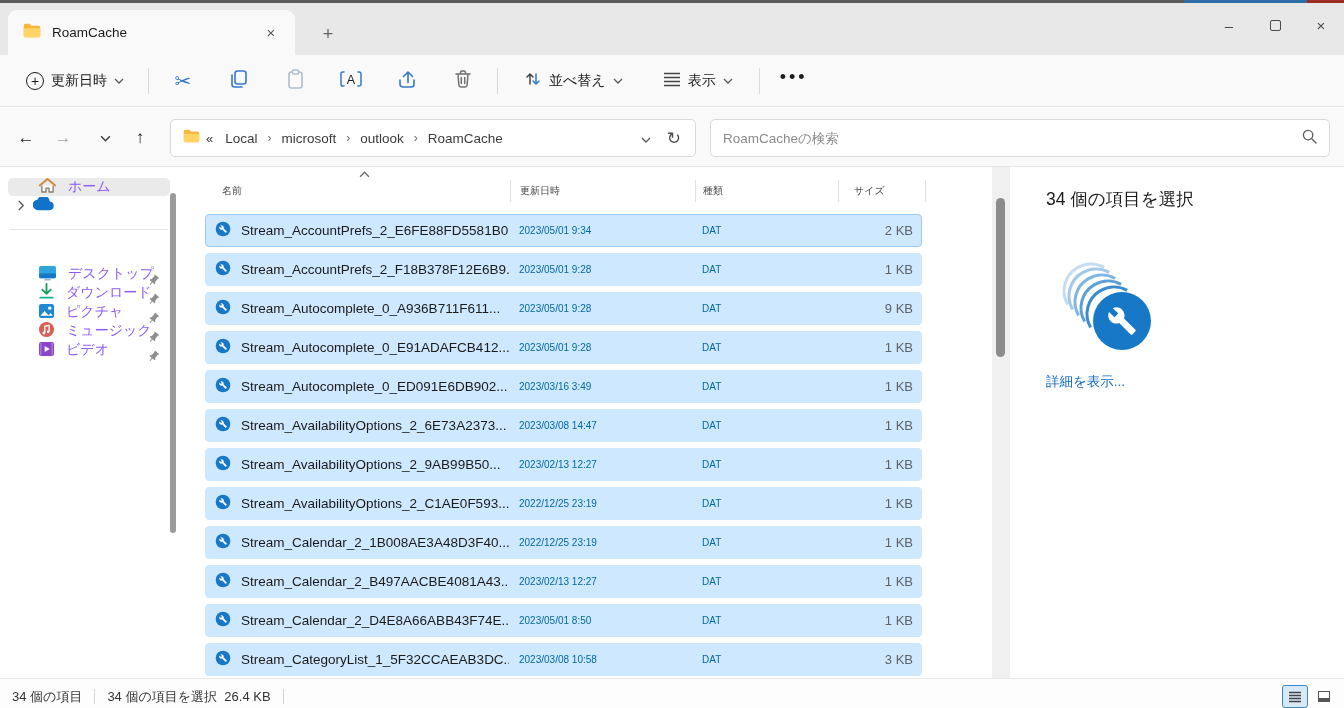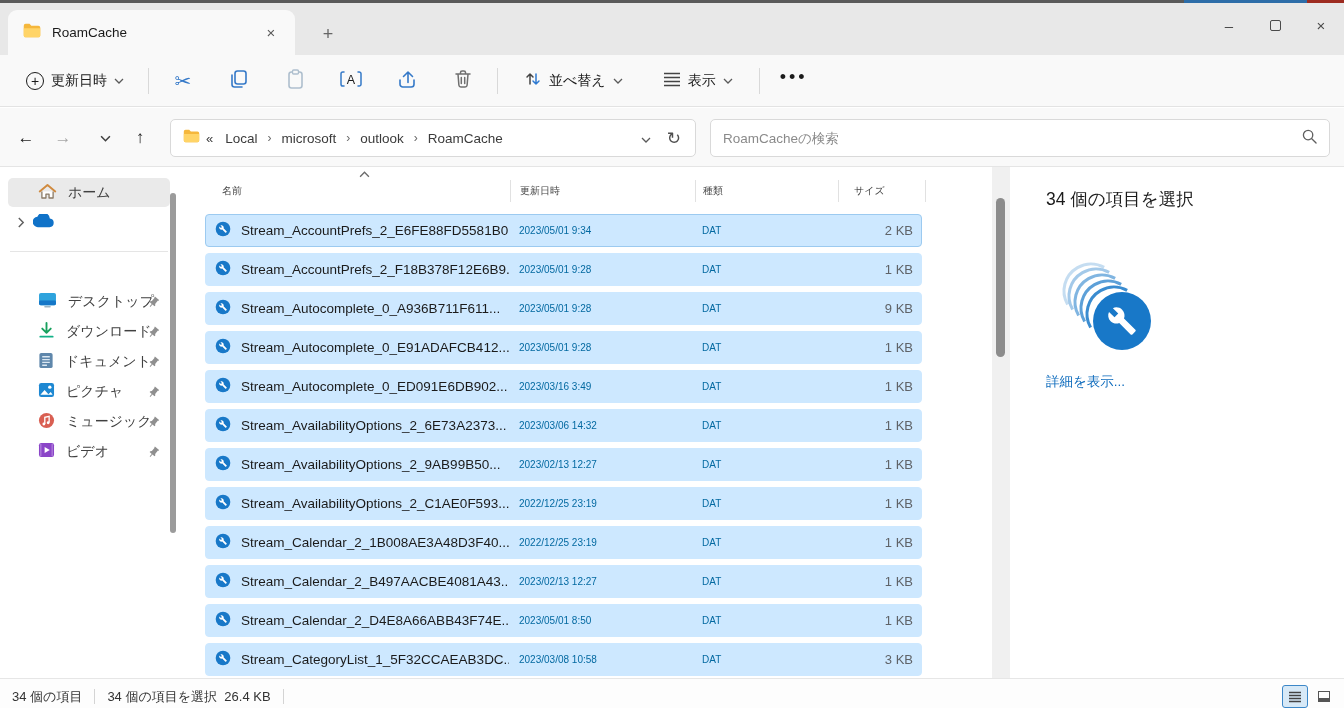--- a/index.html
+++ b/index.html
@@ -56,22 +56,22 @@
                 border-radius:5px; display:flex; align-items:center; padding:0 12px; }
   .search-box input { border:none; outline:none; flex:1; font-size:13.5px; color:#1b1b1b; background:transparent;
                       font-family:"Liberation Sans","DejaVu Sans",sans-serif; }
   .search-box input::placeholder { color:#8a8a8a; }
 
   
   .main { position:absolute; top:167px; left:0; width:100%; height:511px; background:#fff; }
 
   
   .sidebar { position:absolute; left:0; top:0; width:192px; height:100%; padding-top:10px; }
-  .side-item { position:relative; display:flex; align-items:center; height:29px; margin:1px 22px 1px 8px; border-radius:5px;
-               padding-left:30px; gap:11px; font-size:14px; color:#404040; cursor:pointer; }
+  .side-item { position:relative; display:flex; align-items:center; height:18px; margin:1px 22px 1px 8px; border-radius:5px;
+               padding-left:30px; gap:11px; font-size:14px; color:#8b5cf6; cursor:pointer; }
   .side-item.selected { background:#eaeaea; }
   .side-item .pin { position:absolute; right:10px; top:9px; }
   .side-item.onedrive { padding-left:9px; gap:8px; }
   .side-divider { height:1px; background:#e5e5e5; margin:14px 24px 16px 10px; }
   .side-group-gap { height:18px; }
   .side-scroll { position:absolute; left:170px; top:26px; width:6px; height:340px; background:#9b9b9b; border-radius:3px; cursor:pointer; }
 
   
   .filearea { position:absolute; left:205px; top:0; width:786px; height:100%; }
   .col-header { position:relative; display:grid; grid-template-columns:305px 185px 143px 87px; height:36px; margin-top:6px;
@@ -296,30 +296,20 @@
         <span><svg width="17" height="17" viewBox="0 0 18 18">
               <path d="M9 1v10M4.5 7L9 11.5 13.5 7" fill="none" stroke="#18a05e" stroke-width="2" stroke-linecap="round" stroke-linejoin="round"></path>
               <path d="M2.5 15.5h13" stroke="#13b187" stroke-width="2" stroke-linecap="round"></path>
             </svg></span>
         <span>ダウンロード</span>
         <span class="pin"><svg width="13" height="13" viewBox="0 0 24 24">
               <path d="M16 12V4h1V2H7v2h1v8l-2 2v2h5.2v6h1.6v-6H18v-2l-2-2z" fill="#8f8f8f" transform="rotate(40 12 12)"></path>
             </svg></span>
       </div>
       <div class="side-item">
-        <span><svg width="16" height="17" viewBox="0 0 16 18">
-              <rect x="1" y="1" width="14" height="16" rx="2" fill="#5f87ab"></rect>
-              <path d="M4 5h8M4 8h8M4 11h8M4 14h5" stroke="#dce8f2" stroke-width="1.4"></path>
-            </svg></span>
-        <span>ドキュメント</span>
-        <span class="pin"><svg width="13" height="13" viewBox="0 0 24 24">
-              <path d="M16 12V4h1V2H7v2h1v8l-2 2v2h5.2v6h1.6v-6H18v-2l-2-2z" fill="#8f8f8f" transform="rotate(40 12 12)"></path>
-            </svg></span>
-      </div>
-      <div class="side-item">
         <span><svg width="17" height="16" viewBox="0 0 18 17">
               <rect x="1" y="1" width="16" height="15" rx="2.5" fill="#1e88d2"></rect>
               <circle cx="12.5" cy="5.5" r="1.8" fill="#fff"></circle>
               <path d="M2.5 13.5l4.5-5 4 4.5 2.5-2.5 2 3z" fill="#fff"></path>
             </svg></span>
         <span>ピクチャ</span>
         <span class="pin"><svg width="13" height="13" viewBox="0 0 24 24">
               <path d="M16 12V4h1V2H7v2h1v8l-2 2v2h5.2v6h1.6v-6H18v-2l-2-2z" fill="#8f8f8f" transform="rotate(40 12 12)"></path>
             </svg></span>
       </div>
@@ -442,21 +432,21 @@
   <div class="row selected">
     <span class="cell-name">
       <span><svg width="16" height="16" viewBox="0 0 24 24">
                   <circle cx="12" cy="12" r="11" fill="#1878c8"></circle>
                   <g transform="translate(5.8,5.8) scale(0.52)">
                     <path d="M22.7 19l-9.1-9.1c.9-2.3.4-5-1.5-6.9-2-2-5-2.4-7.4-1.3L9 6 6 9 1.6 4.7C.4 7.1.9 10.1 2.9 12.1c1.9 1.9 4.6 2.4 6.9 1.5l9.1 9.1c.4.4 1 .4 1.4 0l2.3-2.3c.5-.4.5-1.1.1-1.4z" fill="#fff"></path>
                   </g>
                 </svg></span>
       <span>Stream_AvailabilityOptions_2_6E73A2373...</span>
     </span>
-    <span class="cell-date">2023/03/06 14:32</span>
+    <span class="cell-date">2023/03/08 14:47</span>
     <span class="cell-type">DAT</span>
     <span class="cell-size">1 KB</span>
   </div>
 
   <div class="row selected">
     <span class="cell-name">
       <span><svg width="16" height="16" viewBox="0 0 24 24">
                   <circle cx="12" cy="12" r="11" fill="#1878c8"></circle>
                   <g transform="translate(5.8,5.8) scale(0.52)">
                     <path d="M22.7 19l-9.1-9.1c.9-2.3.4-5-1.5-6.9-2-2-5-2.4-7.4-1.3L9 6 6 9 1.6 4.7C.4 7.1.9 10.1 2.9 12.1c1.9 1.9 4.6 2.4 6.9 1.5l9.1 9.1c.4.4 1 .4 1.4 0l2.3-2.3c.5-.4.5-1.1.1-1.4z" fill="#fff"></path>

